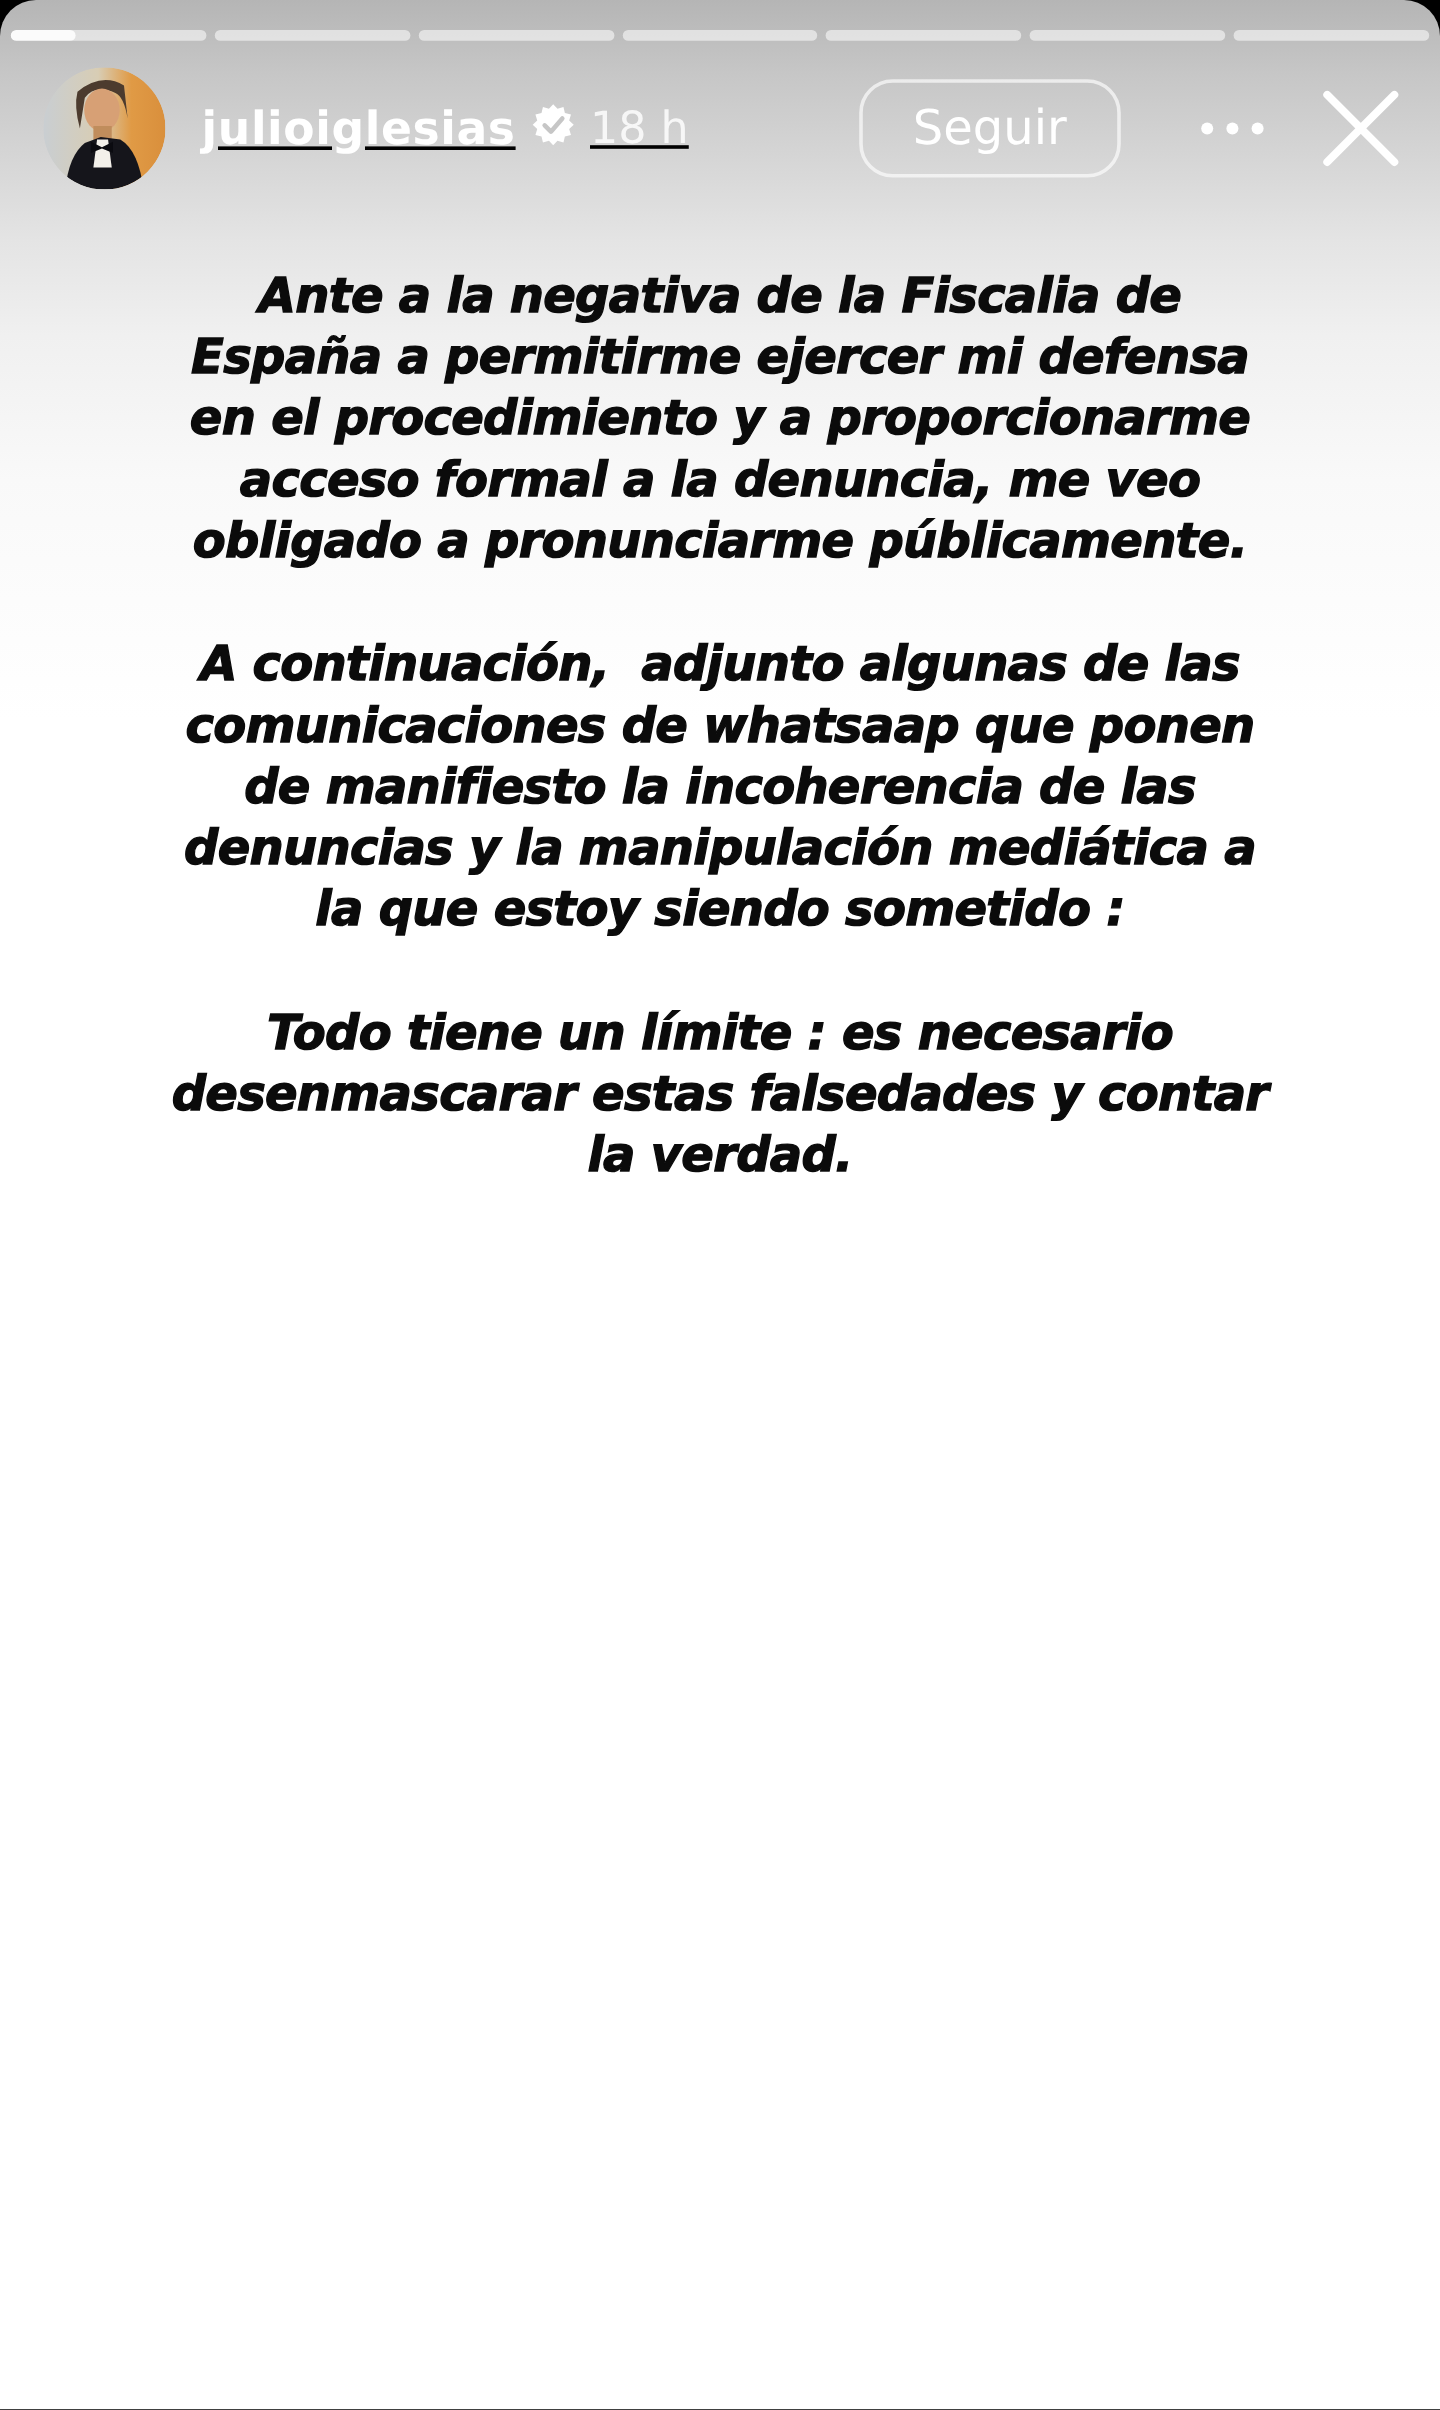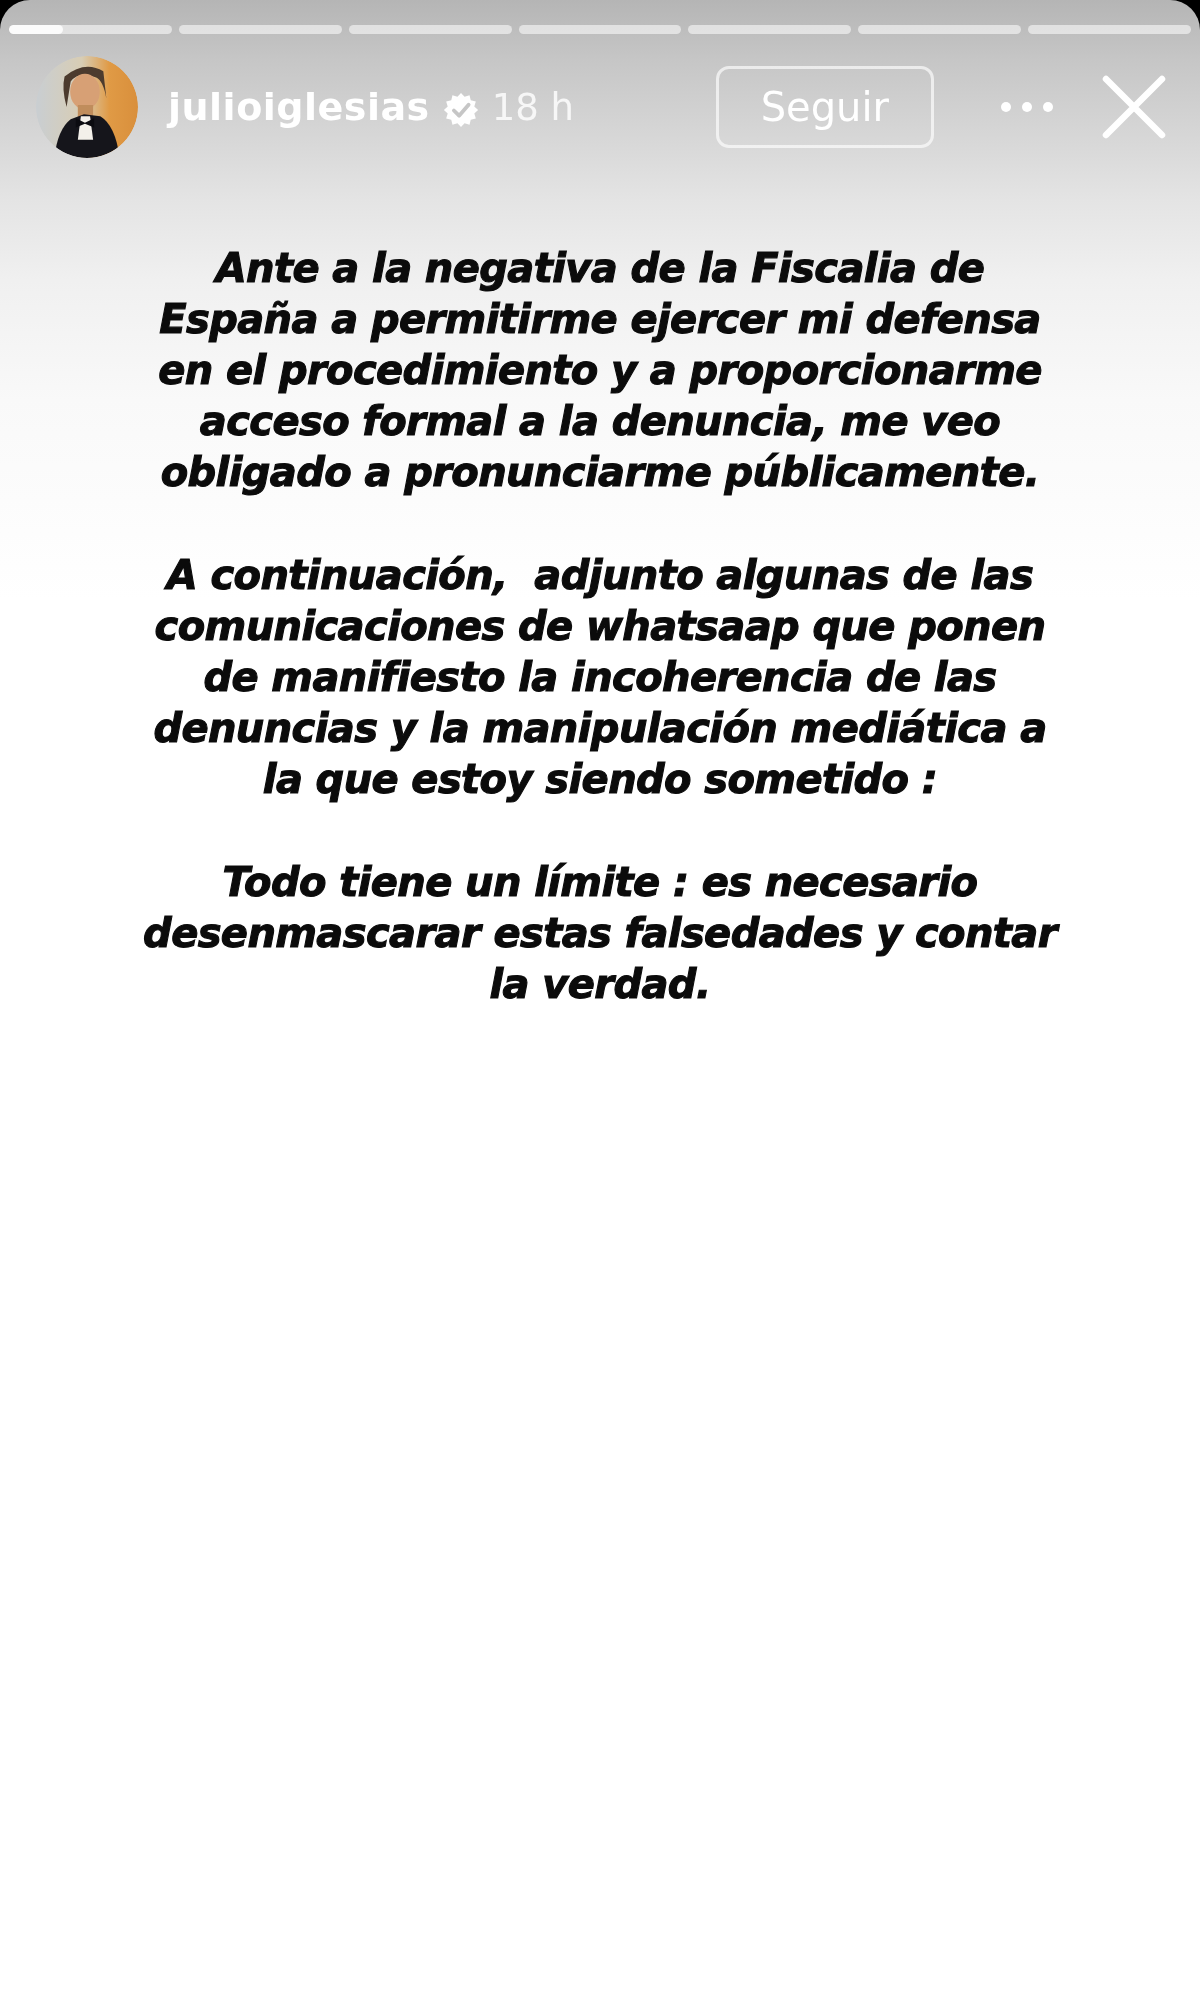--- a/index.html
+++ b/index.html
@@ -66,23 +66,24 @@
     width: 102px;
     height: 102px;
     border-radius: 50%;
     overflow: hidden;
     flex: 0 0 auto;
   }
   .avatar svg { display: block; width: 100%; height: 100%; }
 
   .user-block {
     display: flex;
-    align-items: flex-end;
+    align-items: flex-start;
     margin-left: 30px;
     min-width: 0;
+    text-decoration: underline;
   }
   .username {
     color: #ffffff;
     font-size: 38px;
     font-weight: bold;
     letter-spacing: 0.5px;
     white-space: nowrap;
   }
   .verified {
     width: 38px;
@@ -97,21 +98,21 @@
     white-space: nowrap;
   }
 
   .header-right {
     margin-left: auto;
     display: flex;
     align-items: center;
   }
   .follow-btn {
     border: 3px solid rgba(255,255,255,0.65);
-    border-radius: 13px;
+    border-radius: 28px;
     background: transparent;
     color: #ffffff;
     font-family: inherit;
     font-size: 40px;
     padding: 18px 42px;
     line-height: 1;
     cursor: pointer;
   }
   .more-btn {
     margin-left: 62px;
@@ -139,21 +140,21 @@
     background: none;
     border: none;
     padding: 0;
     cursor: pointer;
   }
   .close-btn svg { display: block; width: 100%; height: 100%; }
 
   
   .content {
     position: absolute;
-    top: 243px;
+    top: 222px;
     left: 30px;
     width: 1140px;
     text-align: center;
   }
   .content p {
     margin: 0 0 52px 0;
     color: #0b0b0b;
     font-size: 40px;
     font-weight: bold;
     font-style: italic;

